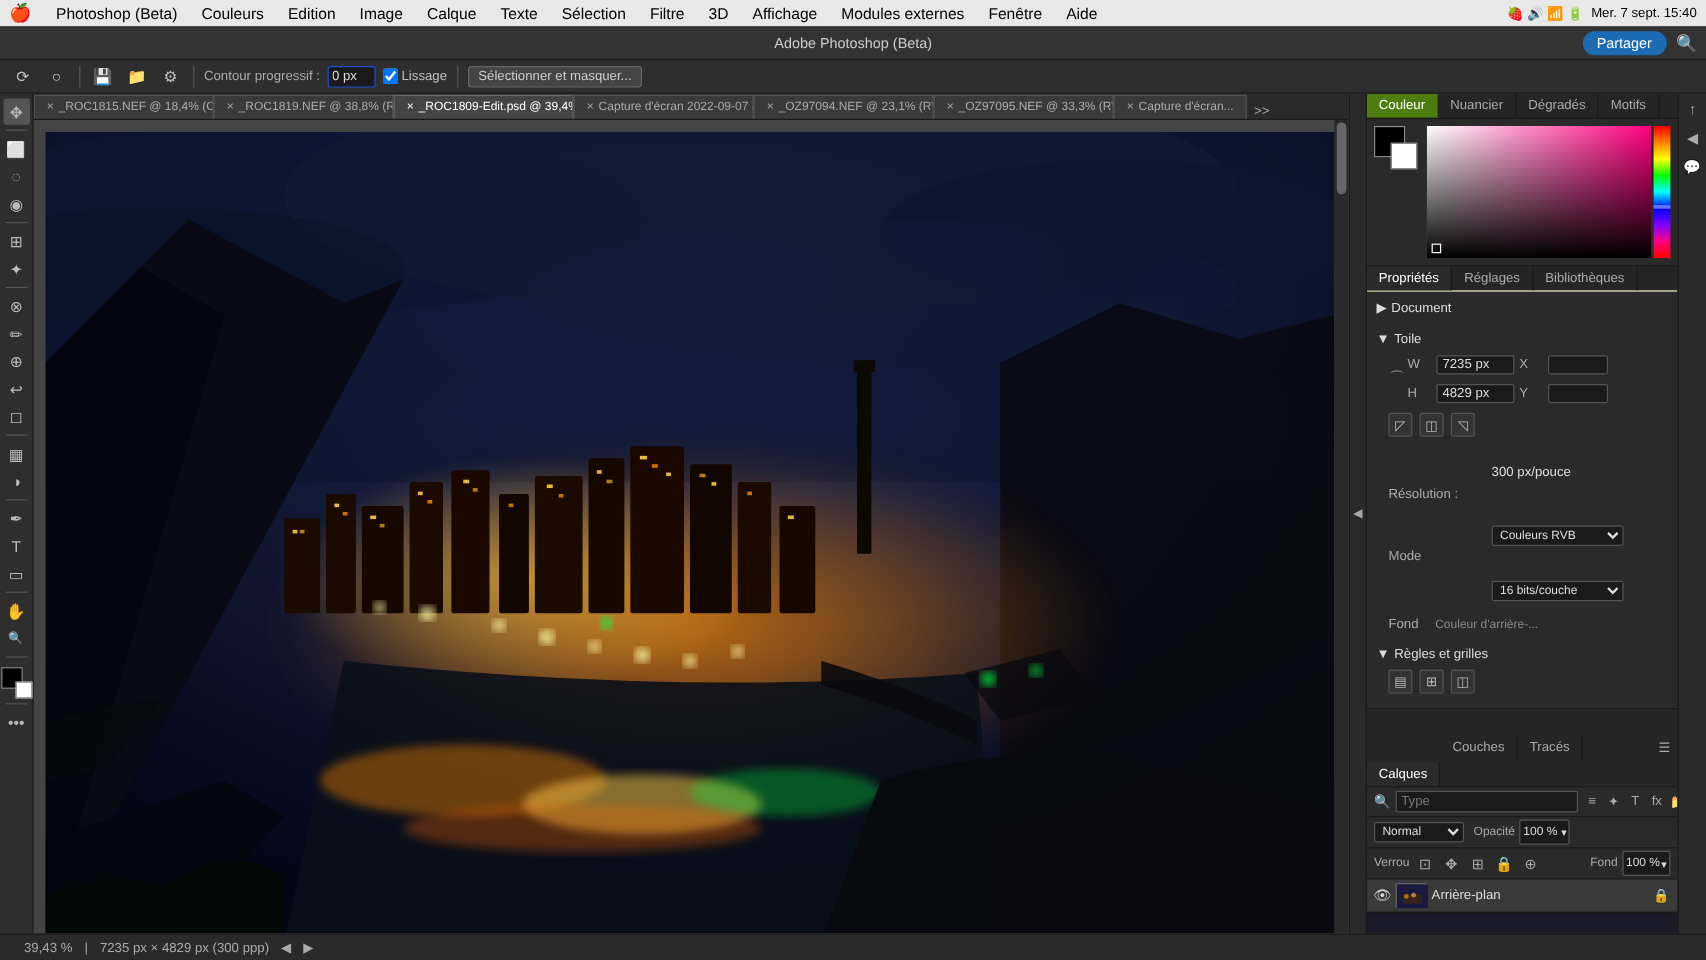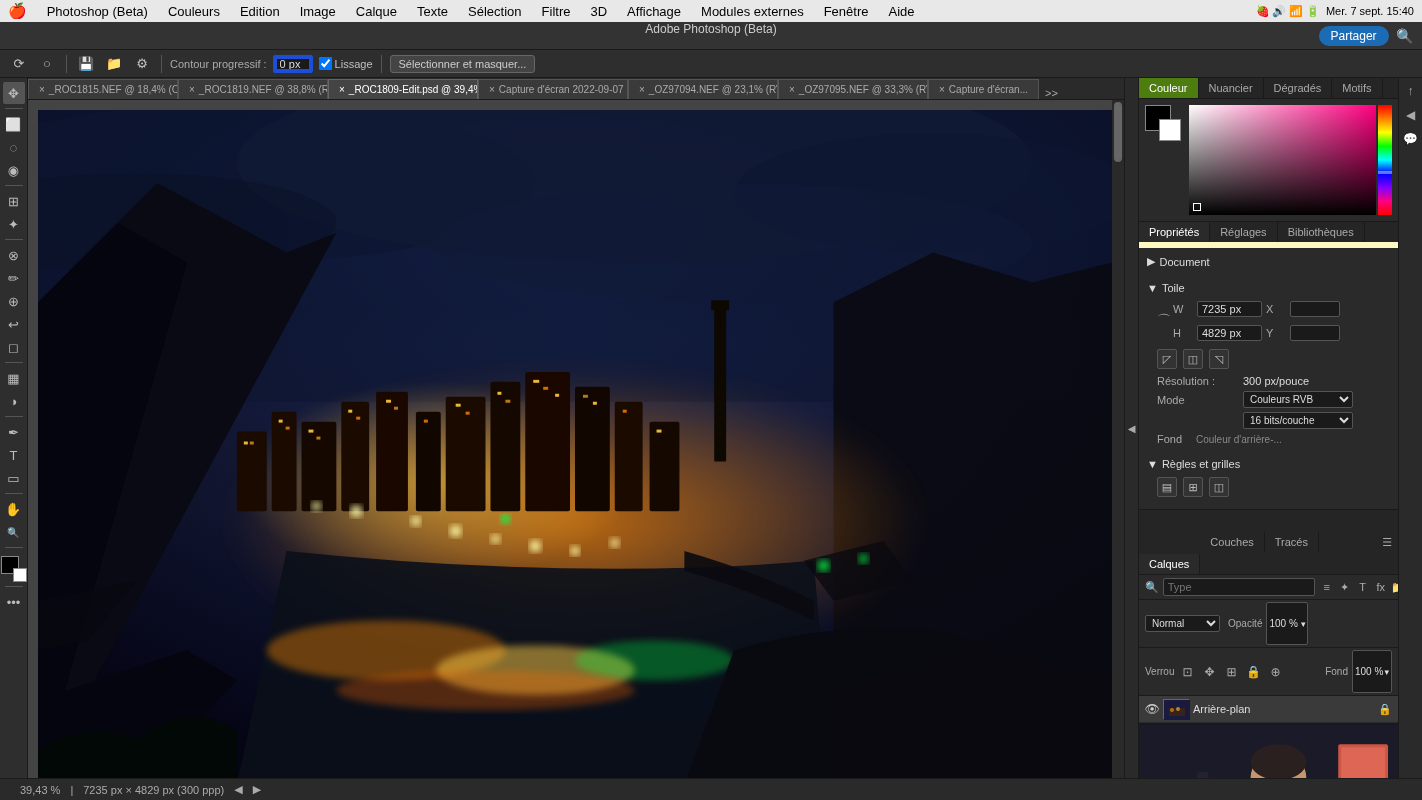--- a/index.html
+++ b/index.html
@@ -52,21 +52,21 @@
       cursor: pointer;
       border-radius: 2px;
       font-size: 13px;
     }
     #toolbar .separator { width: 1px; height: 18px; background: #555; margin: 0 2px; }
     #toolbar .label { color: #aaa; font-size: 11px; }
     #toolbar input[type=text] {
       width: 40px;
       height: 18px;
       background: #1a1a1a;
-      border: 4px solid #1d4ed8;
+      border: 1px solid #1d4ed8;
       color: #ddd;
       font-size: 11px;
       padding: 0 3px;
       border-radius: 2px;
     }
     #toolbar .checkbox-label { display: flex; align-items: center; gap: 3px; }
     #toolbar .action-btn {
       padding: 2px 8px;
       background: #444;
       border: 1px solid #666;
@@ -233,21 +233,21 @@
     }
 
     
     #props-panel {
       border-bottom: 1px solid #1a1a1a;
       padding-bottom: 4px;
     }
     .props-tabs {
       display: flex;
       background: #252525;
-      border-bottom: 6px solid #fef9c3;
+      border-bottom: 1px solid #fef9c3;
     }
     .props-tab {
       padding: 4px 10px;
       font-size: 11px;
       color: #aaa;
       cursor: pointer;
       border-right: 1px solid #1a1a1a;
     }
     .props-tab.active { color: #fff; background: #2a2a2a; }
 
@@ -281,21 +281,21 @@
       border-radius: 2px;
     }
 
     .props-full-row {
       display: flex;
       align-items: center;
       padding: 2px 0;
       gap: 6px;
       font-size: 11px;
     }
-    .props-full-label { color: #aaa; width: 80px; }
+    .props-full-label { color: #aaa; width: 80px; margin-top: 36px; }
     .props-full-value { color: #ddd; }
     .props-select {
       background: #1a1a1a;
       border: 1px solid #555;
       color: #ddd;
       padding: 1px 2px;
       font-size: 10px;
       width: 110px;
       border-radius: 2px;
     }
@@ -391,21 +391,21 @@
       padding: 1px 2px;
       font-size: 10px;
       width: 75px;
       border-radius: 2px;
     }
     .opacity-label { color: #aaa; font-size: 10px; margin-left: 4px; }
     .opacity-value { 
       background: #1a1a1a;
       border: 1px solid #555;
       color: #ddd;
-      padding: 15px 2px;
+      padding: 4px 2px;
       font-size: 10px;
       width: 42px;
       border-radius: 2px;
       display: flex;
       align-items: center;
       justify-content: space-between;
     }
 
     .layers-controls-row2 {
       display: flex;
@@ -540,21 +540,21 @@
       cursor: pointer;
       font-weight: 500;
     }
 
     
     #app-header {
       width: 100%;
       height: 28px;
       background: #333;
       display: flex;
-      align-items: flex-start;
+      align-items: center;
       justify-content: center;
       border-bottom: 1px solid #1a1a1a;
       position: relative;
     }
     .app-title {
       font-size: 12px;
       color: #ccc;
     }
     .header-right {
       position: absolute;

